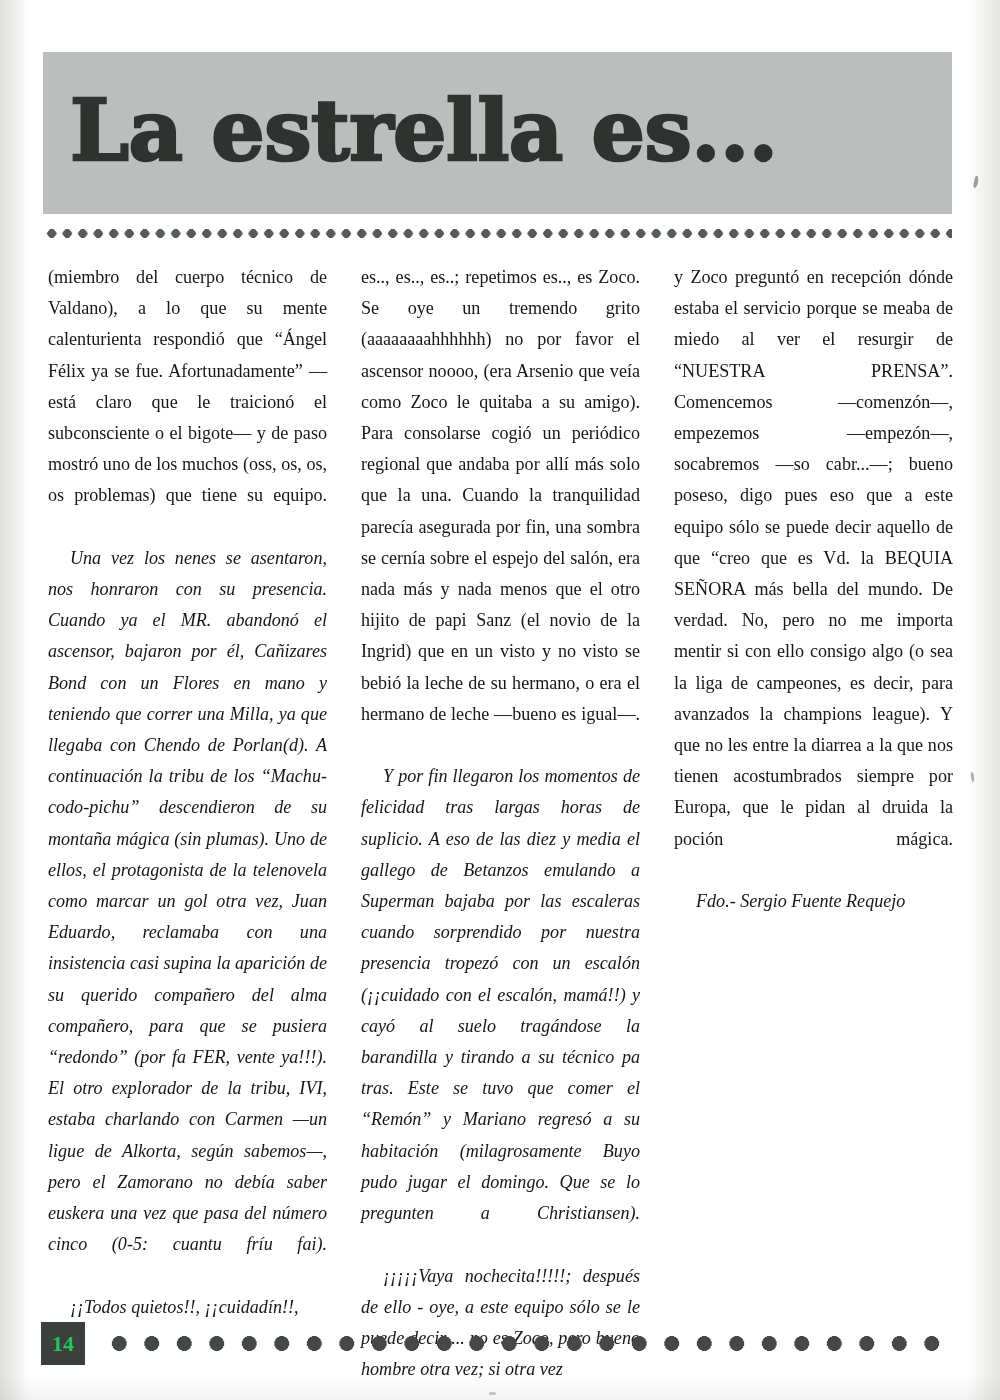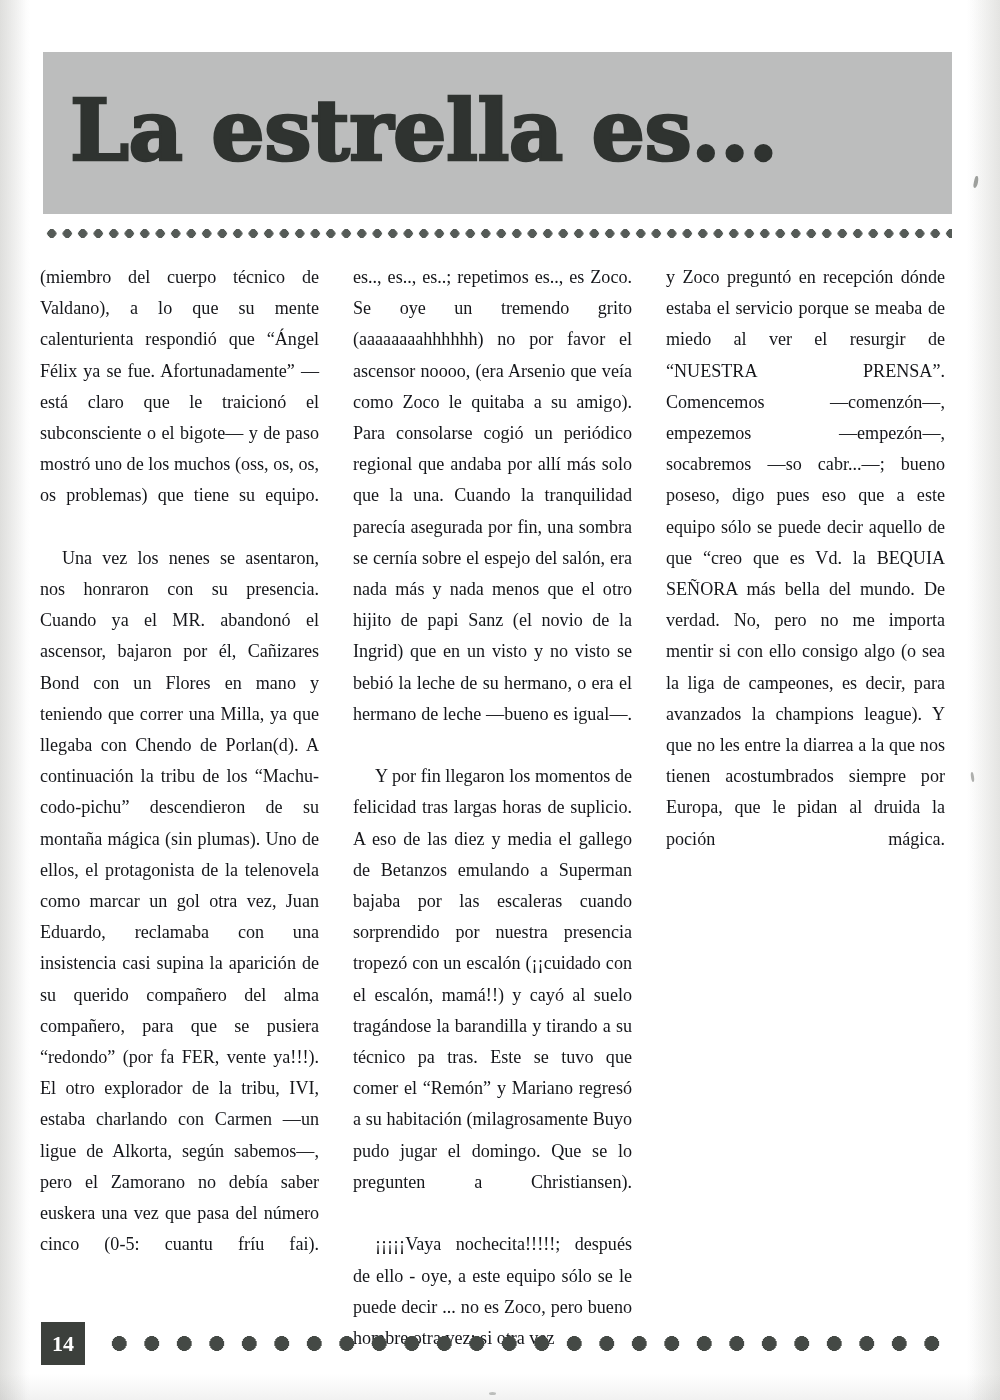--- a/index.html
+++ b/index.html
@@ -94,21 +94,21 @@
     height: 15px;
     background-image: radial-gradient(circle closest-side, #444945 99%, rgba(255,255,255,0) 100%);
     background-size: 32.5px 15px;
     background-repeat: repeat-x;
     background-position: 0 0;
   }
 
   
   .columns {
     position: absolute;
-    left: 40px;
+    left: 48px;
     top: 262px;
     width: 920px;
     height: 1030px;
     display: flex;
     gap: 0;
   }
   .column {
     width: 283px;
     margin-right: 34px;
     font-size: 18.1px;
@@ -119,38 +119,39 @@
     hyphens: none;
   }
   .column:last-child { margin-right: 15px; }
 
   .column p {
     margin: 0;
     text-align: justify;
   }
   .column p.indent {
     text-indent: 22px;
+    font-style: italic;
   }
   
   .column p::after {
     content: "";
     display: inline-block;
     width: 100%;
   }
   .column p.no-stretch::after { content: none; }
 
   
   .page-number-box {
     position: absolute;
     left: 41px;
     top: 1322px;
     width: 44px;
     height: 43px;
     background: #3c403c;
-    color: #ffffff;
+    color: #22c55e;
     font-family: "Liberation Serif", "DejaVu Serif", serif;
     font-weight: 700;
     font-size: 22px;
     line-height: 43px;
     text-align: center;
   }
 
   
   .speck {
     position: absolute;
@@ -172,28 +173,30 @@
 
   <div class="header-band"></div>
   <div class="header-title">La estrella es...</div>
 
   <div class="dot-rule-top"></div>
 
   <div class="columns">
     <div class="column" id="col-1">
         <p class="paragraph">(miembro del cuerpo técnico de Valdano), a lo que su mente calenturienta respondió que “Ángel Félix ya se fue. Afortunadamente” —está claro que le traicionó el subconsciente o el bigote— y de paso mostró uno de los muchos (oss, os, os, os problemas) que tiene su equipo.</p>
         <p class="paragraph indent">Una vez los nenes se asentaron, nos honraron con su presencia. Cuando ya el MR. abandonó el ascensor, bajaron por él, Cañizares Bond con un Flores en mano y teniendo que correr una Milla, ya que llegaba con Chendo de Porlan(d). A continuación la tribu de los “Machu-codo-pichu” descendieron de su montaña mágica (sin plumas). Uno de ellos, el protagonista de la telenovela como marcar un gol otra vez, Juan Eduardo, reclamaba con una insistencia casi supina la aparición de su querido compañero del alma compañero, para que se pusiera “redondo” (por fa FER, vente ya!!!). El otro explorador de la tribu, IVI, estaba charlando con Carmen —un ligue de Alkorta, según sabemos—, pero el Zamorano no debía saber euskera una vez que pasa del número cinco (0-5: cuantu fríu fai).</p>
+        <p class="paragraph indent no-stretch">¡¡Todos quietos!!, ¡¡cuidadín!!,</p>
       </div>
     <div class="column" id="col-2">
         <p class="paragraph">es.., es.., es..; repetimos es.., es Zoco. Se oye un tremendo grito (aaaaaaaahhhhhh) no por favor el ascensor noooo, (era Arsenio que veía como Zoco le quitaba a su amigo). Para consolarse cogió un periódico regional que andaba por allí más solo que la una. Cuando la tranquilidad parecía asegurada por fin, una sombra se cernía sobre el espejo del salón, era nada más y nada menos que el otro hijito de papi Sanz (el novio de la Ingrid) que en un visto y no visto se bebió la leche de su hermano, o era el hermano de leche —bueno es igual—.</p>
         <p class="paragraph indent">Y por fin llegaron los momentos de felicidad tras largas horas de suplicio. A eso de las diez y media el gallego de Betanzos emulando a Superman bajaba por las escaleras cuando sorprendido por nuestra presencia tropezó con un escalón (¡¡cuidado con el escalón, mamá!!) y cayó al suelo tragándose la barandilla y tirando a su técnico pa tras. Este se tuvo que comer el “Remón” y Mariano regresó a su habitación (milagrosamente Buyo pudo jugar el domingo. Que se lo pregunten a Christiansen).</p>
         <p class="paragraph indent no-stretch">¡¡¡¡¡Vaya nochecita!!!!!; después de ello - oye, a este equipo sólo se le puede decir ... no es Zoco, pero bueno hombre otra vez; si otra vez</p>
       </div>
     <div class="column" id="col-3">
         <p class="paragraph">y Zoco preguntó en recepción dónde estaba el servicio porque se meaba de miedo al ver el resurgir de “NUESTRA PRENSA”. Comencemos —comenzón—, empezemos —empezón—, socabremos —so cabr...—; bueno poseso, digo pues eso que a este equipo sólo se puede decir aquello de que “creo que es Vd. la BEQUIA SEÑORA más bella del mundo. De verdad. No, pero no me importa mentir si con ello consigo algo (o sea la liga de campeones, es decir, para avanzados la champions league). Y que no les entre la diarrea a la que nos tienen acostumbrados siempre por Europa, que le pidan al druida la poción mágica.</p>
+        <p class="paragraph indent no-stretch">Fdo.- Sergio Fuente Requejo</p>
       </div>
   </div>
 
   <div class="page-number-box">14</div>
   <div class="dot-rule-bottom"></div>
 
   <div class="speck speck-a"></div>
   <div class="speck speck-b"></div>
   <div class="speck speck-c"></div>
 

